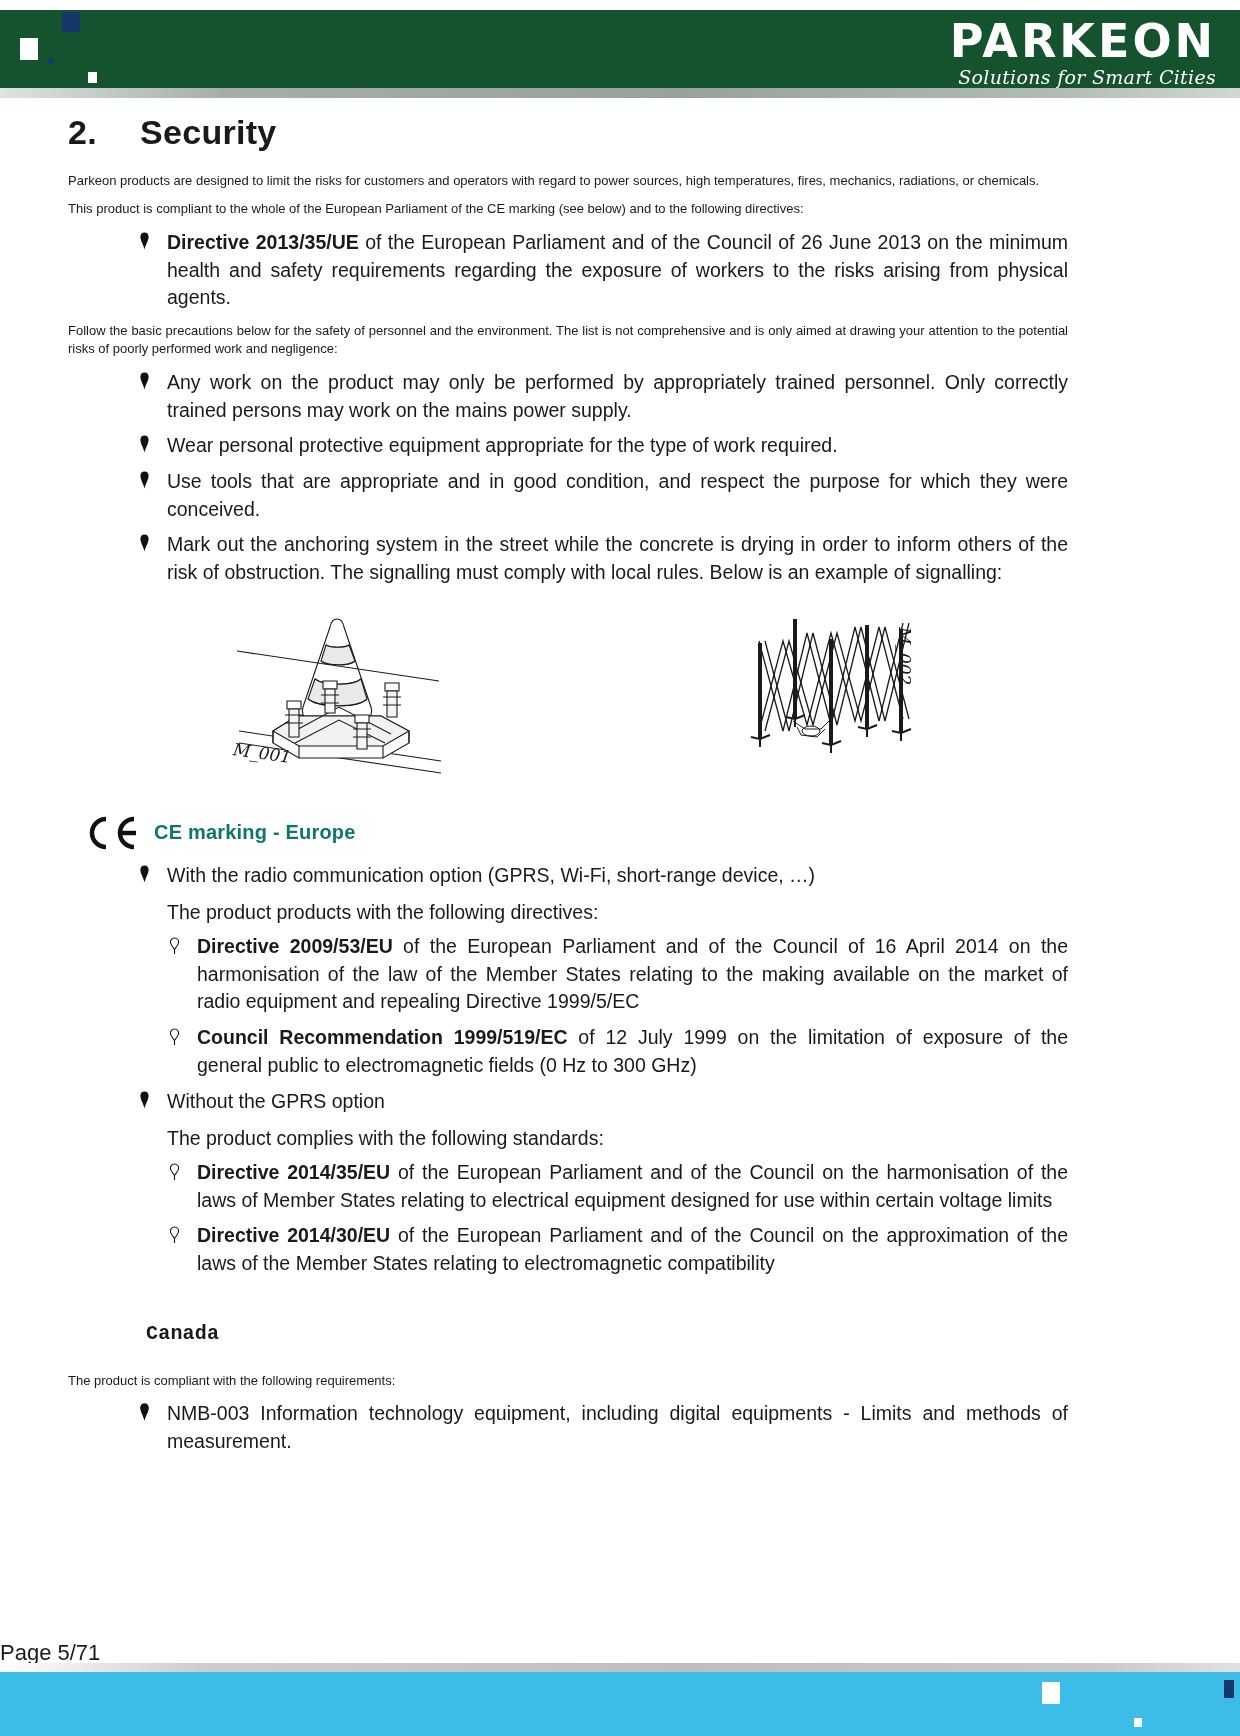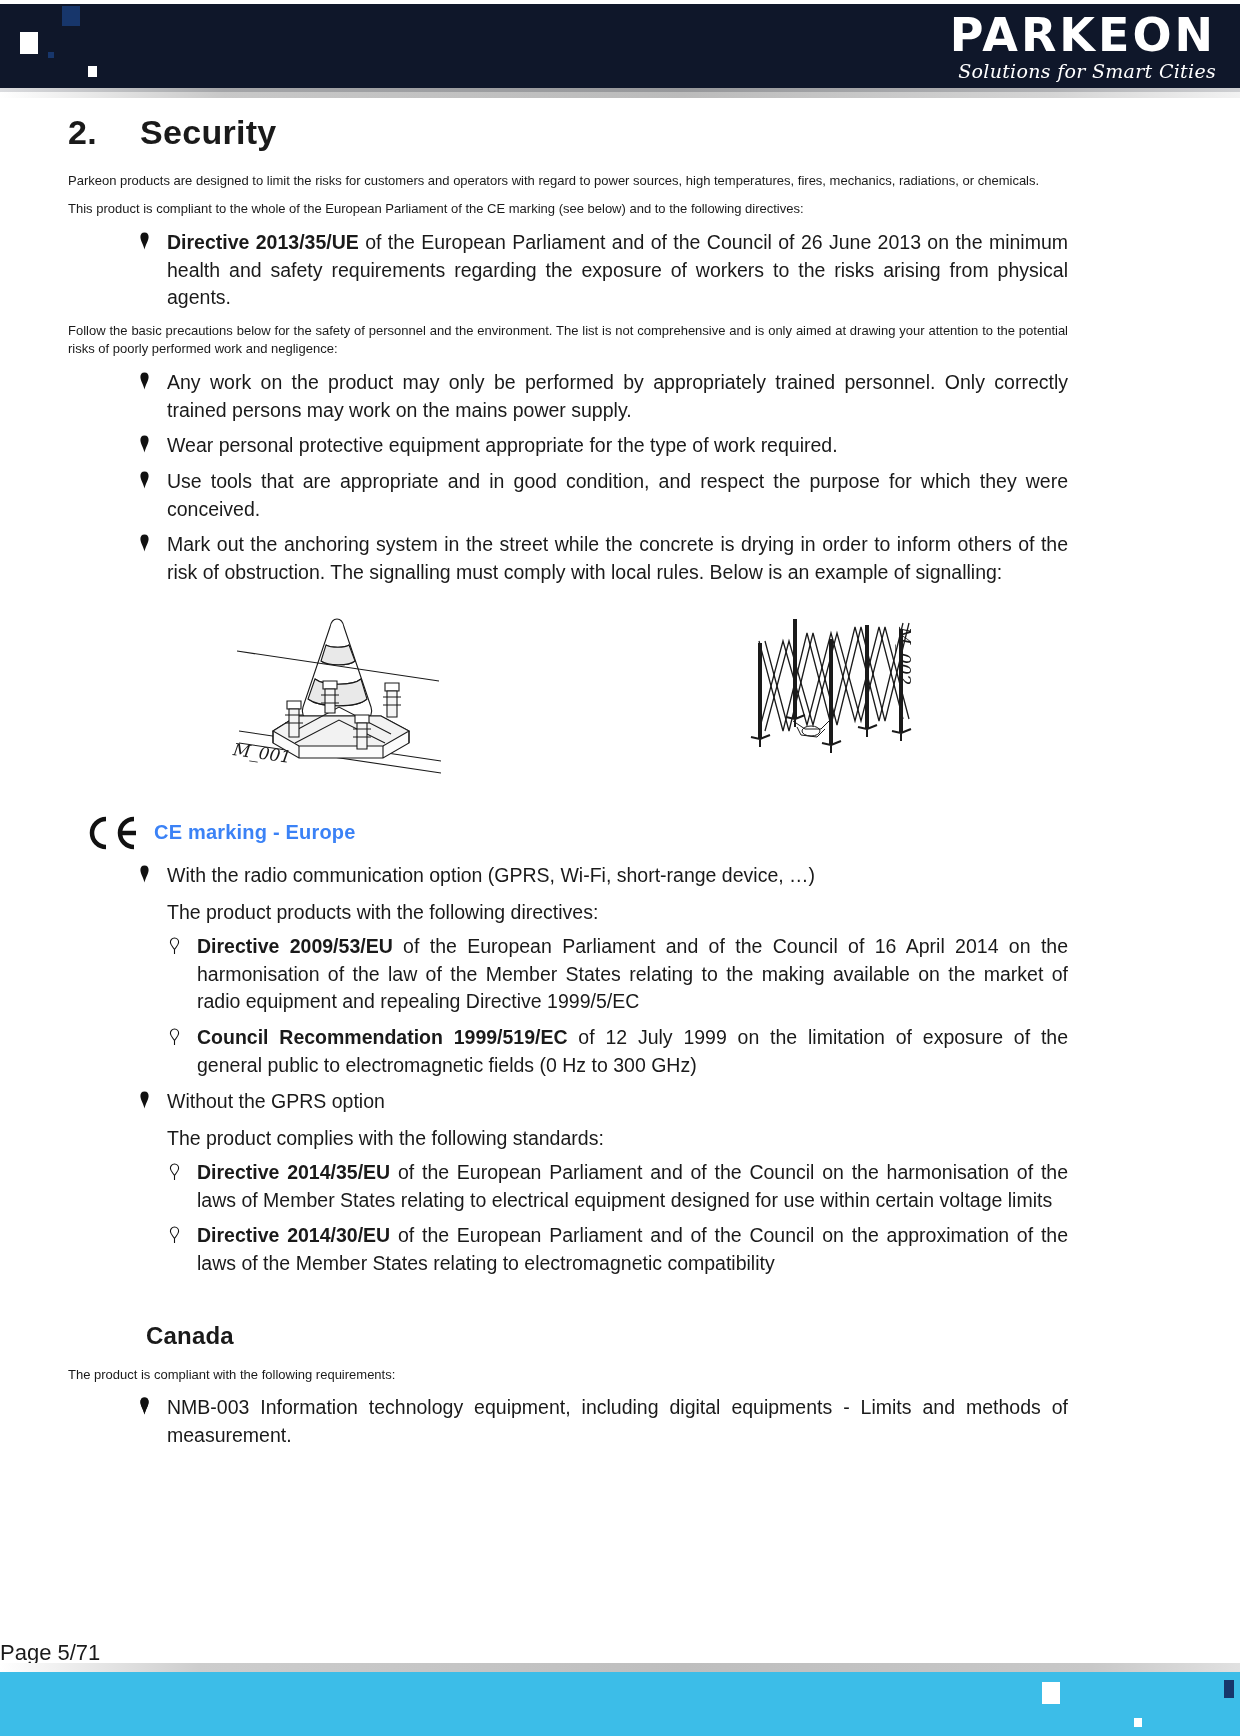--- a/index.html
+++ b/index.html
@@ -9,24 +9,24 @@
     height: 1736px;
     background: #ffffff;
     font-family: "Liberation Sans", sans-serif;
     position: relative;
     overflow: hidden;
   }
 
   
   .page-header {
     position: absolute;
-    top: 4px; left: 0;
+    top: 10px; left: 0;
     width: 1240px;
     height: 88px;
-    background: #0f172a;
+    background: #14532d;
   }
   .header-shadow {
     position: absolute;
     top: 88px; left: 0;
     width: 1240px;
     height: 10px;
     background: linear-gradient(to right,
       rgba(255,255,255,1) 0%,
       rgba(190,190,190,1) 18%,
       rgba(175,175,175,1) 55%,
@@ -150,30 +150,31 @@
   .ce-head {
     display: flex;
     align-items: center;
     gap: 14px;
     margin: 28px 0 12px 16px;
   }
   .ce-logo svg { display: block; }
   .ce-label {
     font-size: 20px;
     font-weight: bold;
-    color: #3b82f6;
+    color: #0f766e;
     letter-spacing: .2px;
   }
 
   .sub-head {
-    font-size: 24px;
+    font-size: 20px;
     font-weight: bold;
     color: #1a1a1a;
-    margin: 44px 0 16px 78px;
+    margin: 44px 0 27px 78px;
     letter-spacing: .2px;
+    font-family: Liberation Mono, monospace;
   }
 
   
   .footer-page {
     position: absolute;
     left: 0; right: 0;
     bottom: 70px;
     padding-right: 56px;
     font-size: 22px;
     color: #1a1a1a;

